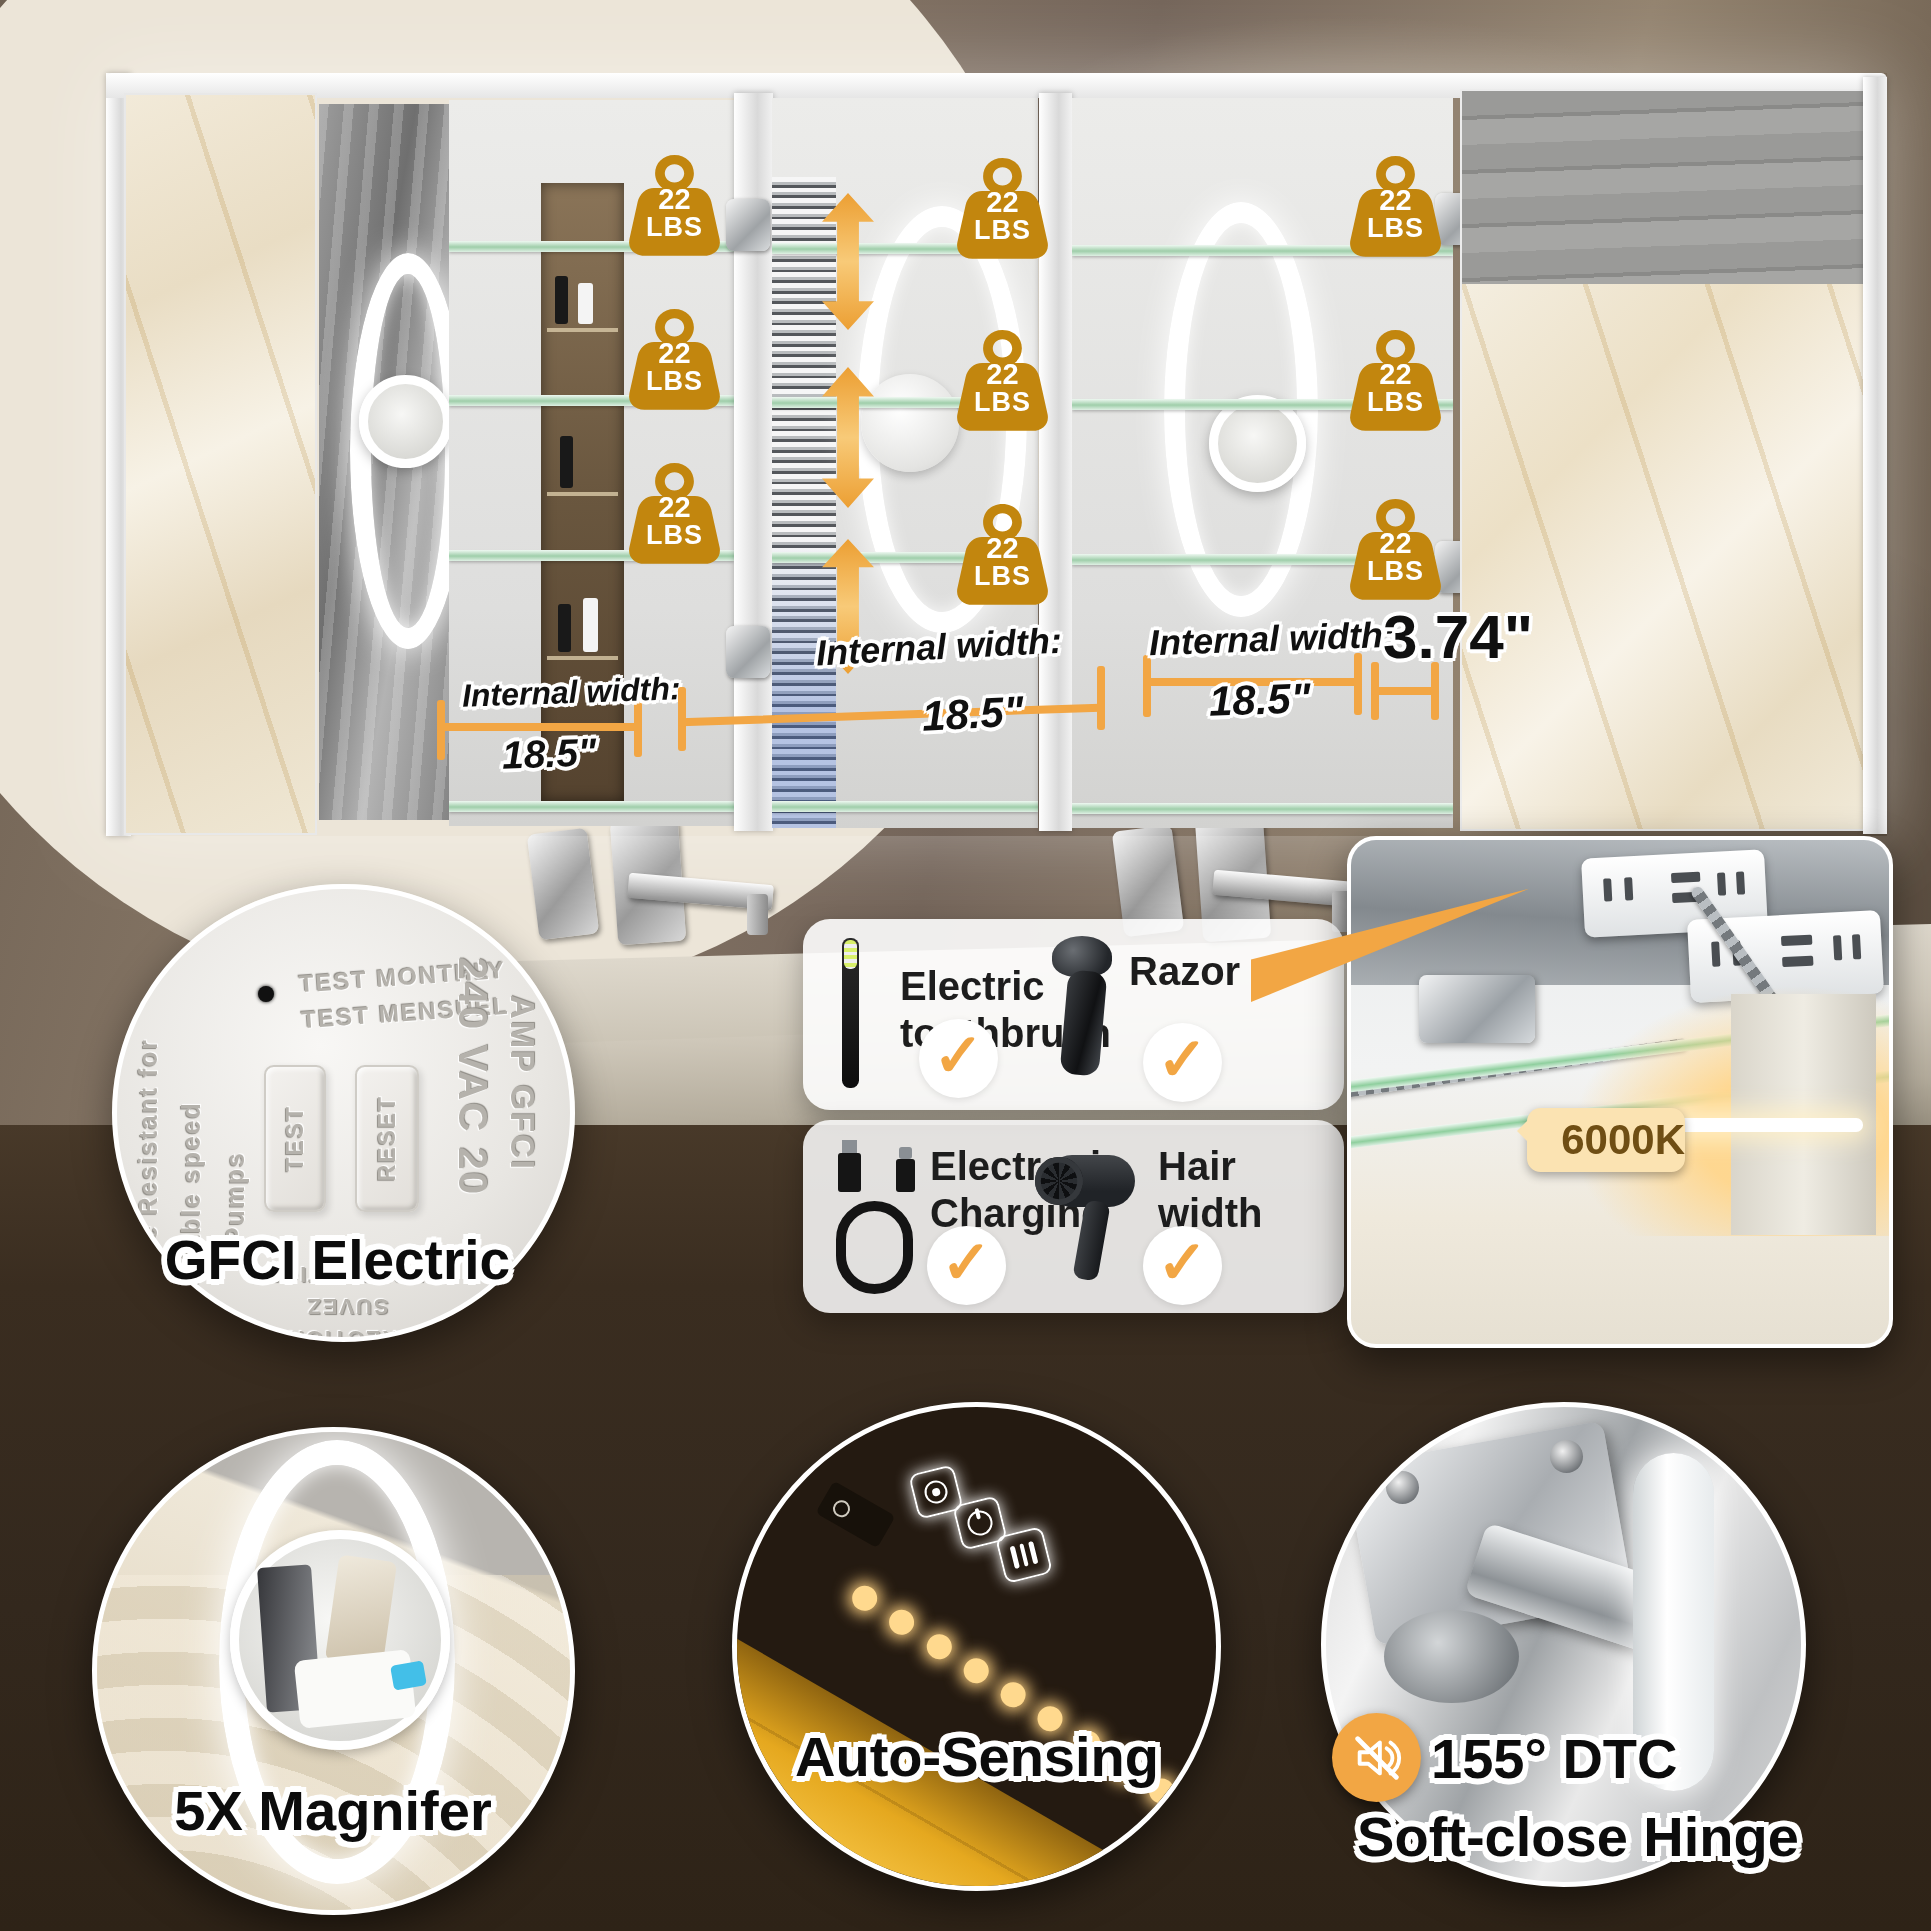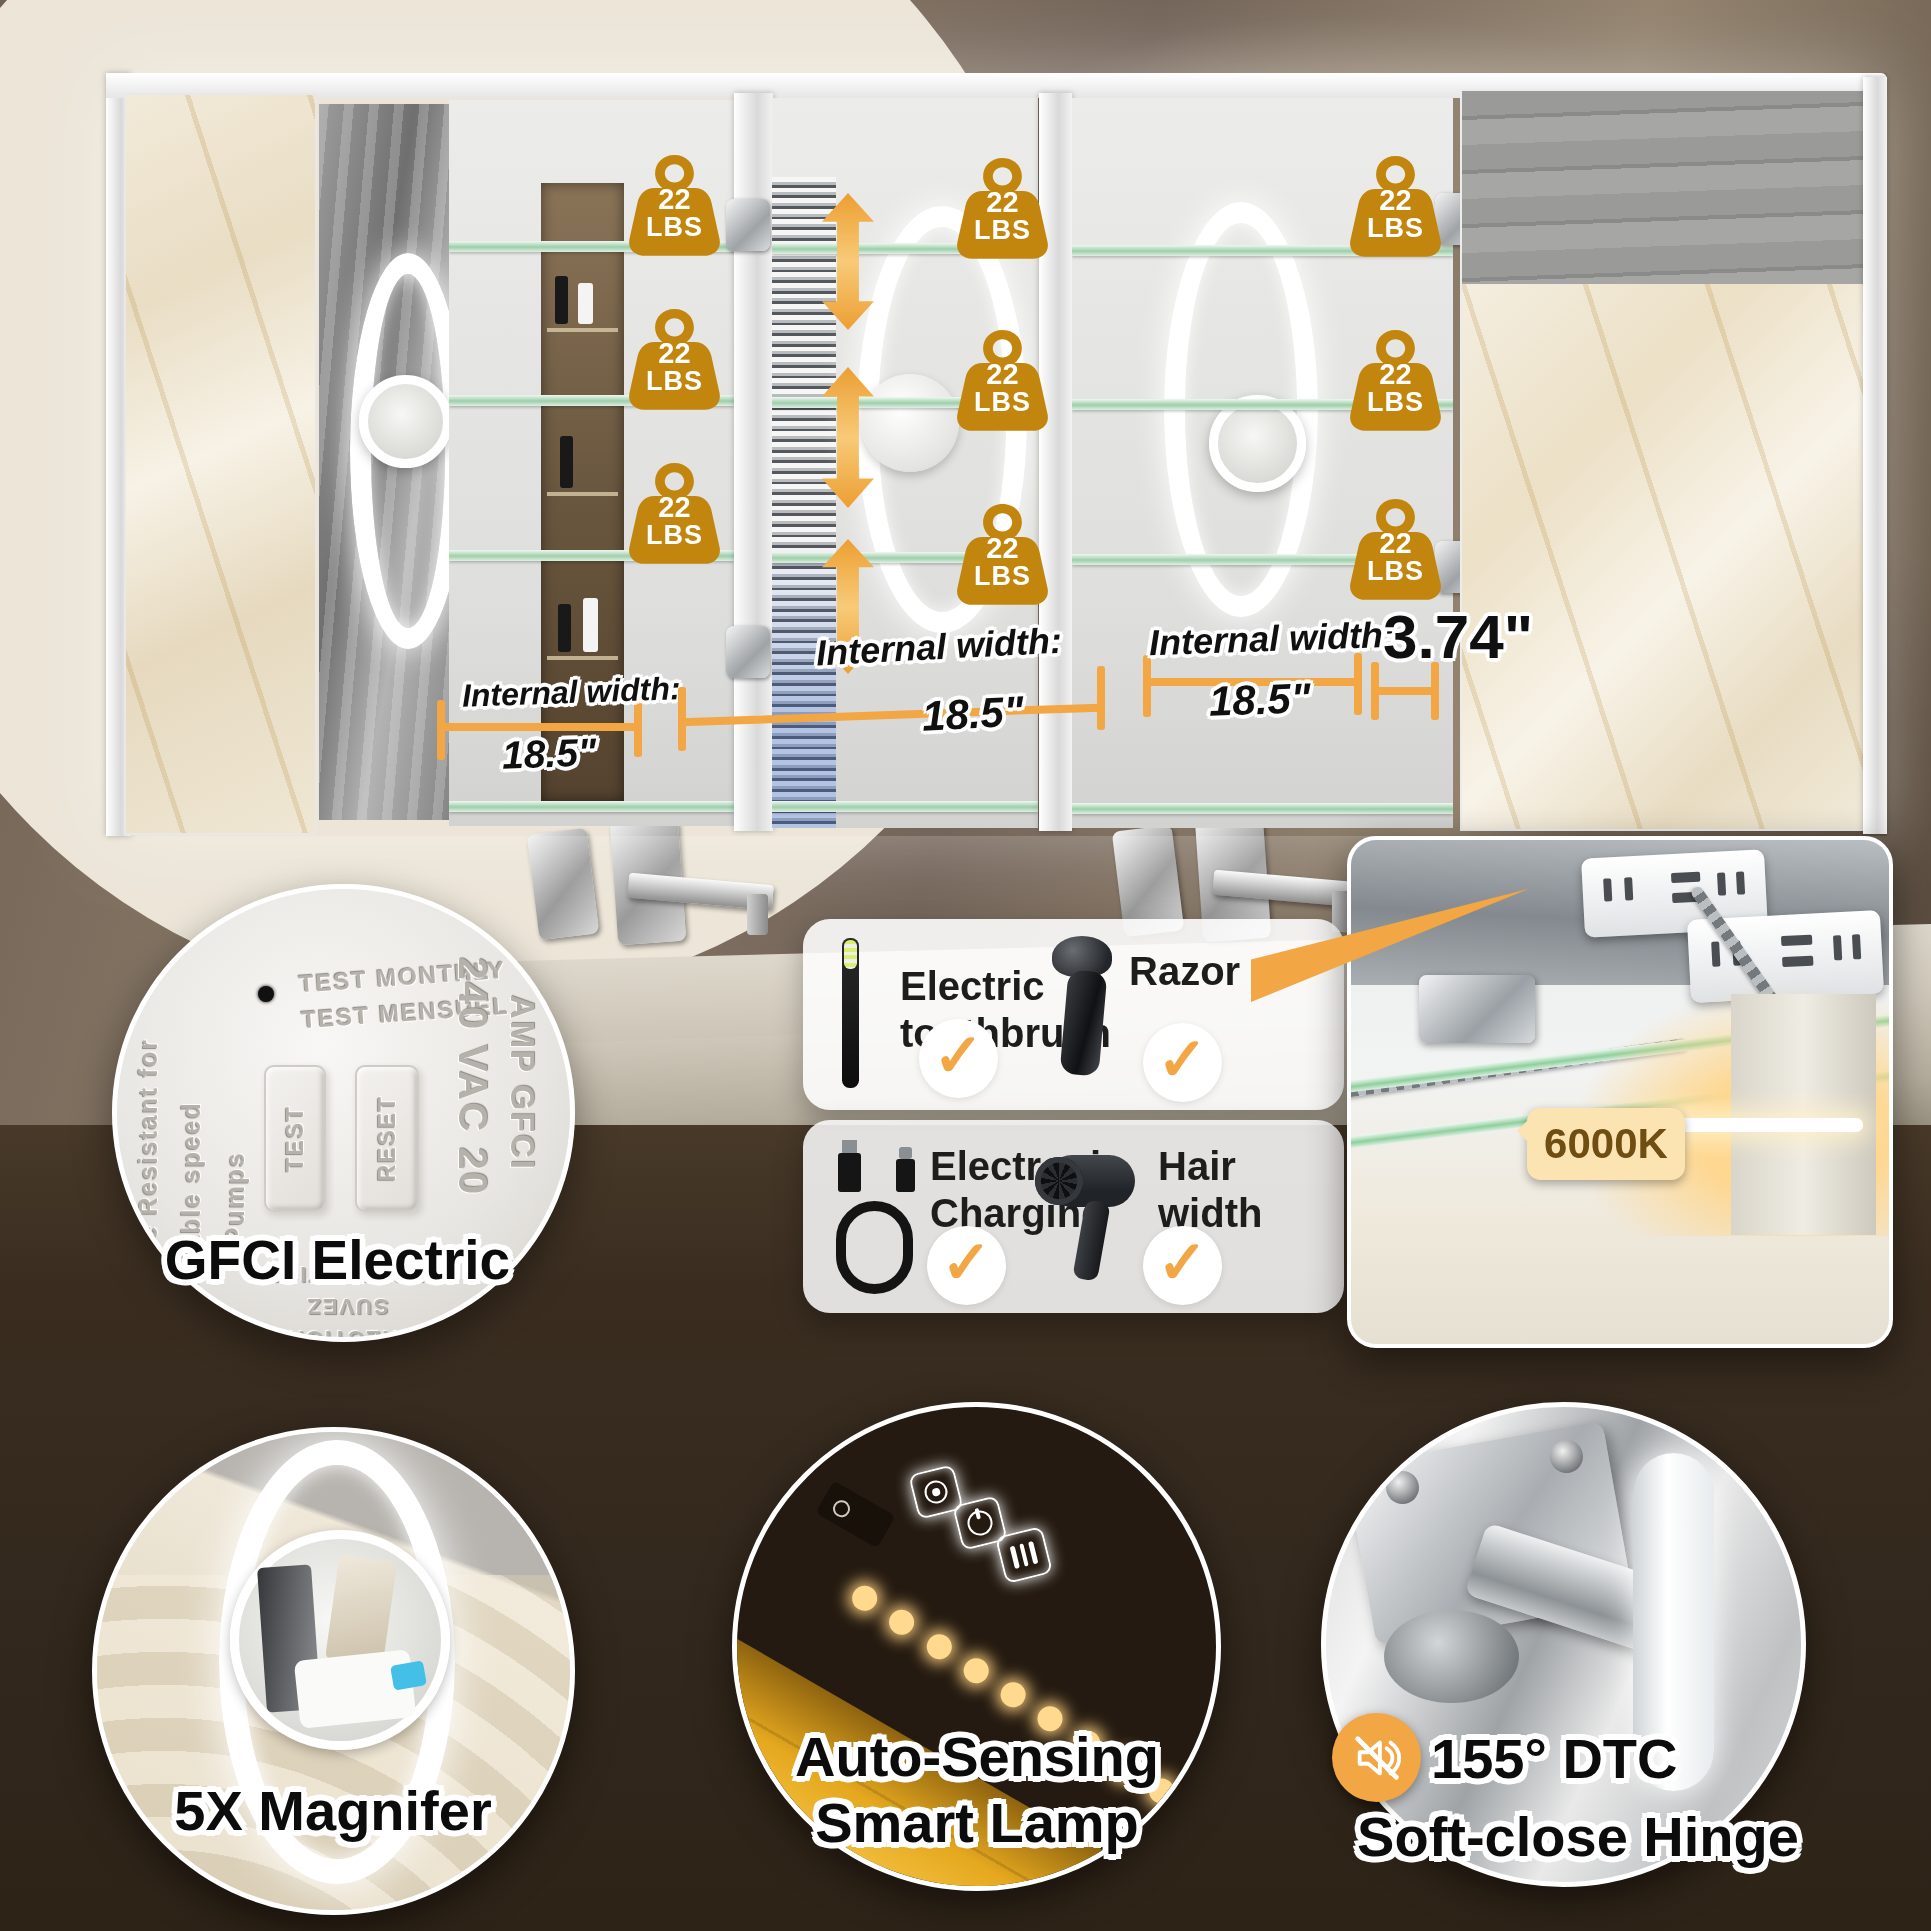--- a/index.html
+++ b/index.html
@@ -172,22 +172,22 @@
     background:linear-gradient(180deg,#eef8f1 0,#8fcf9e 55%,#dff0e4 100%);}
   .p-glow{position:absolute;right:0;top:145px;width:319px;height:251px;
     background:radial-gradient(ellipse at 70% 60%,rgba(255,214,140,.95) 0 30%,rgba(255,214,140,0) 70%);}
   .p-ledbar{position:absolute;left:290px;top:278px;width:222px;height:13.5px;border-radius:6.8px;background:#fff;box-shadow:0 0 25px 7.7px rgba(255,240,200,.95);}
   .p-mirror{position:absolute;right:13.5px;top:154px;width:145px;height:241px;background:linear-gradient(90deg,#d9d5ca,#efece3 50%,#cdc9be);}
   .p-hinge{position:absolute;left:68px;top:135px;width:116px;height:68px;border-radius:7.7px;
     background:linear-gradient(135deg,#f2f3f4,#9aa0a5 60%,#d6dadd);box-shadow:1.9px 2.9px 7.7px rgba(0,0,0,.35);}
   .p-caption{position:absolute;left:0;bottom:0;width:100%;height:114px;background:rgba(16,12,7,.84);
     display:flex;flex-direction:column;align-items:center;justify-content:center;gap:3.9px;}
   .p-caption span{color:#fff;font-weight:700;font-size:32px;letter-spacing:-0.5px;white-space:nowrap;}
-  .bubble{left:1527px;top:1108px;width:158px;height:72px;border-radius:13.5px;background:var(--bubble-cream);
-    display:flex;align-items:center;justify-content:center;box-shadow:0 3.9px 9.7px rgba(0,0,0,.3);}
+  .bubble{left:1527px;top:1108px;width:158px;height:64px;border-radius:13.5px;background:var(--bubble-cream);
+    display:flex;align-items:center;justify-content:flex-end;box-shadow:0 3.9px 9.7px rgba(0,0,0,.3);}
   .bubble::before{content:"";position:absolute;left:-25px;top:7.7px;border:15.4px solid transparent;border-right-color:var(--bubble-cream);}
   .bubble span{color:var(--bubble-text);font-size:42px;font-weight:700;}
 
   
   .circle{border-radius:50%;border:5.8px solid #fff;overflow:hidden;box-shadow:0 13.5px 39px rgba(0,0,0,.5);}
   .circ1{left:92px;top:1427px;width:483px;height:488px;background:linear-gradient(200deg,#b7b4af 0 26%,#efe8d9 27%,#e6dcc8 60%,#ddd2bc 100%);}
   .circ1 .waves{position:absolute;left:-40%;top:30%;width:180%;height:110%;opacity:.55;
     background:repeating-radial-gradient(circle at 30% 115%,#f4ecdc 0 33px,#d6cab0 33px 66px);}
   .ring1{position:absolute;left:122px;top:7.7px;width:236px;height:444px;border:25px solid #fff;border-radius:50%;
     box-shadow:0 0 44px rgba(255,255,255,.95),inset 0 0 19.3px rgba(255,255,255,.9);}
@@ -560,21 +560,20 @@
     <div class="ticon ti3">
         <span class="fog">
           <i></i>
           <i></i>
           <i></i>
         </span>
       </div>
   </div>
   <div class="abs feat-caption halo-lg" style="left:714px;top:1724px;width:526px;">
     <div>Auto-Sensing</div>
-    <div>Smart Lamp</div>
   </div>
 
   <div class="abs circle circ3">
     <div class="h-plate"></div>
     <div class="h-screw" style="left:60px;top:64px;"></div>
     <div class="h-screw" style="left:224px;top:33px;"></div>
     <div class="h-arm"></div>
     <div class="h-cup"></div>
     <div class="h-strip"></div>
   </div>

